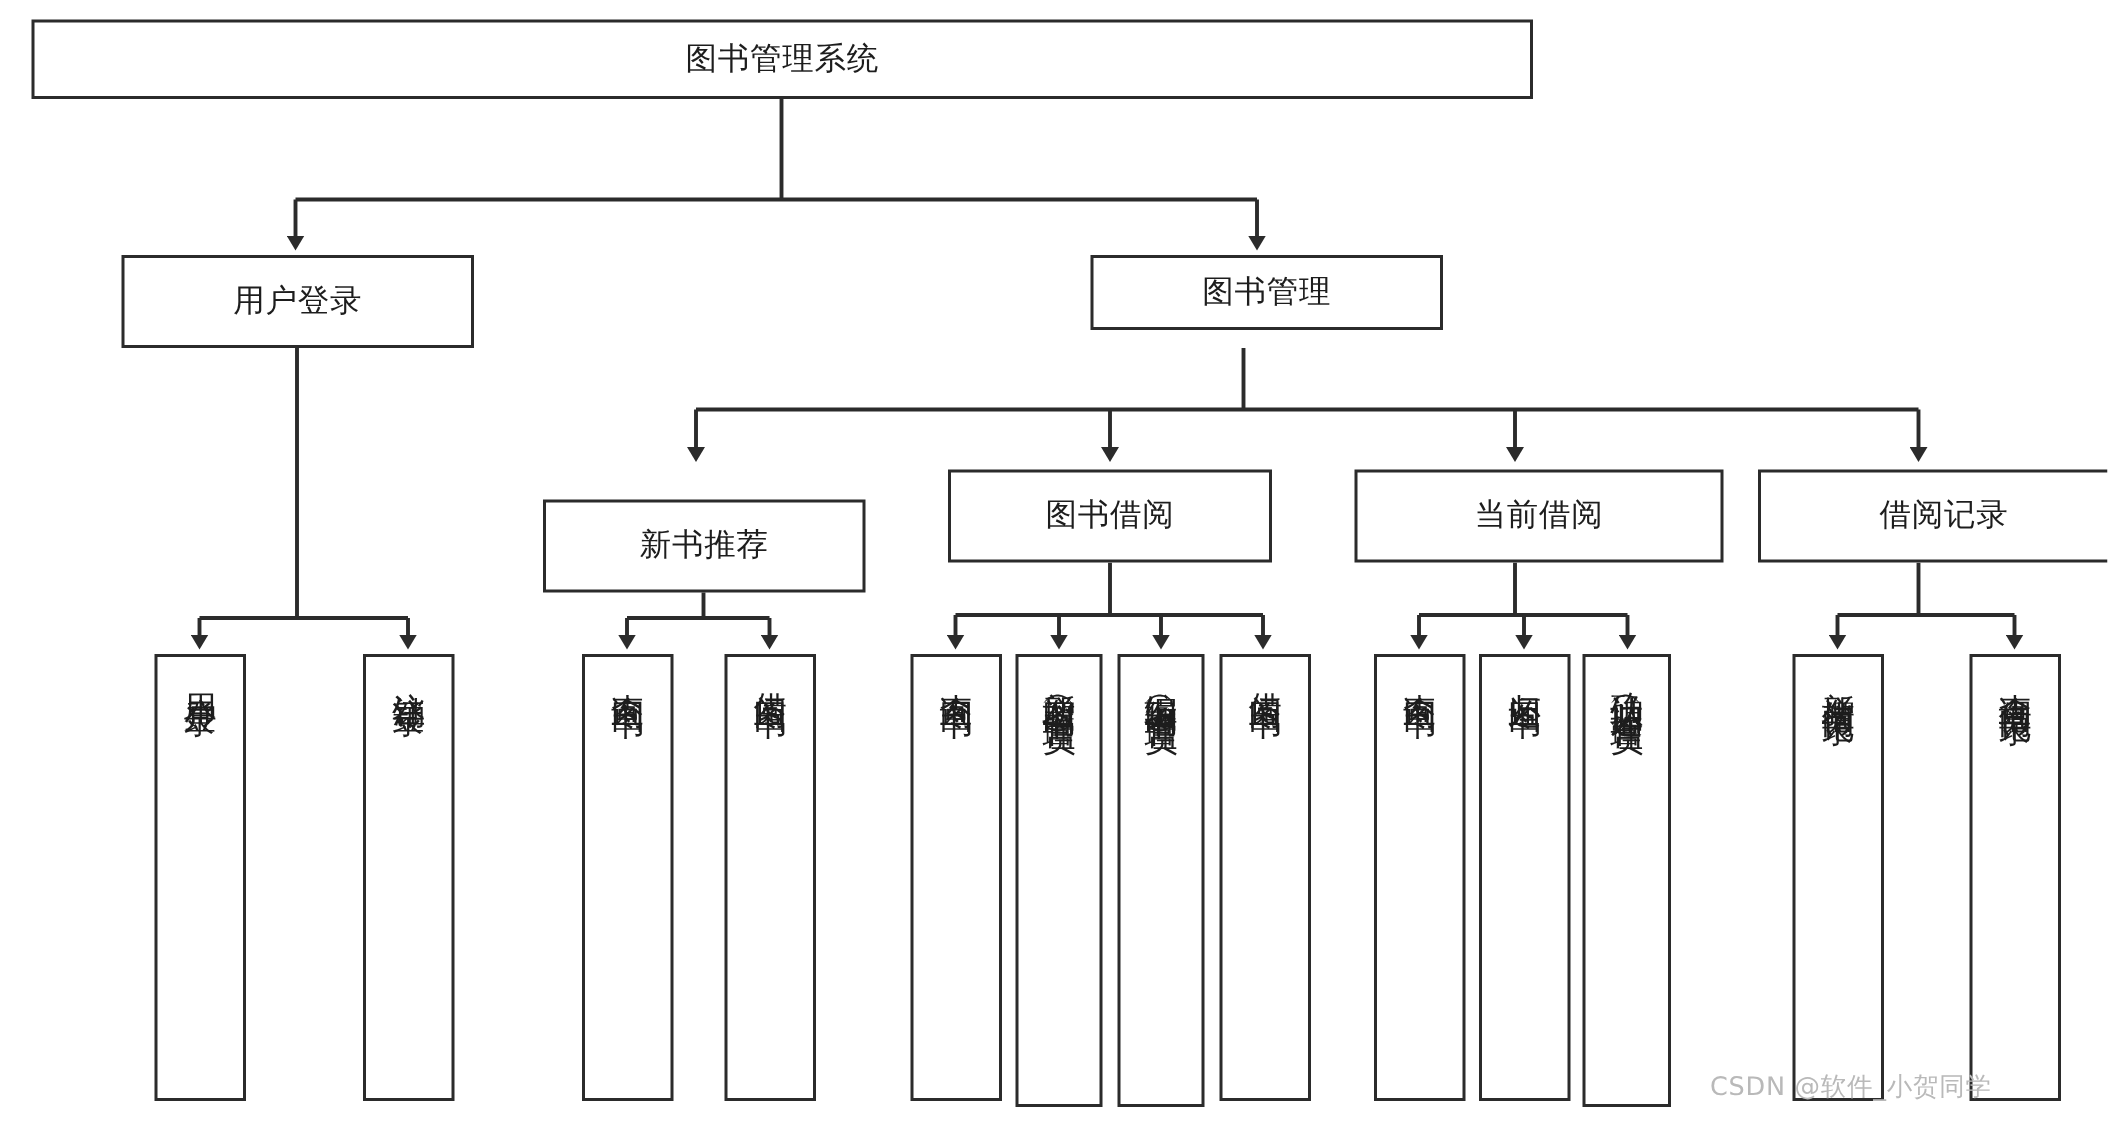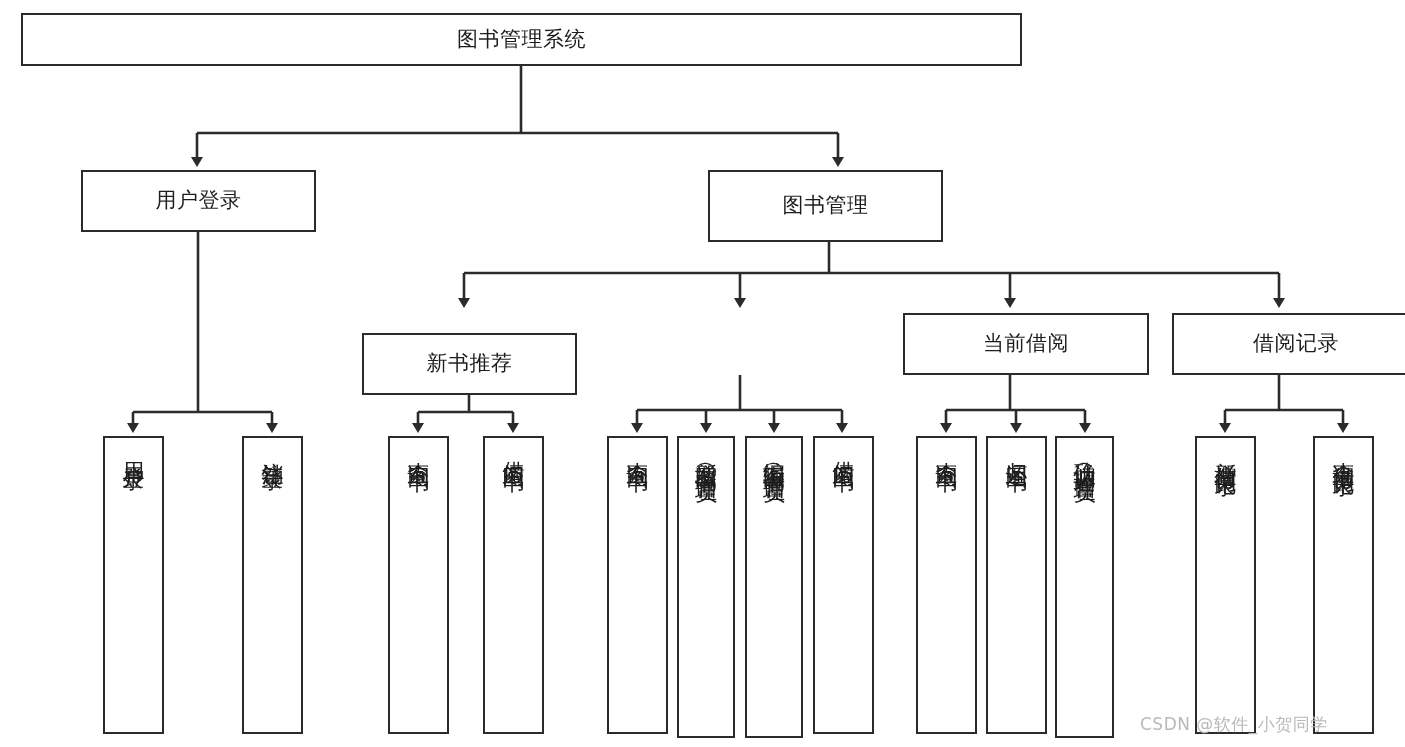--- a/index.html
+++ b/index.html
@@ -129,27 +129,30 @@
     </g>
   </svg>
 
   <div class="node root h" style="left:21px; top:13px; width:1001px; height:53px;">
     <span class="lbl">图书管理系统</span>
   </div>
 
   <div class="node h" style="left:81px; top:170px; width:235px; height:62px;">
     <span class="lbl">用户登录</span>
   </div>
-  <div class="node h" style="left:708px; top:170px; width:235px; height:72px;">
+  <div class="node h" style="left:727px; top:170px; width:235px; height:50px;">
     <span class="lbl">图书管理</span>
   </div>
 
   <div class="node h" style="left:362px; top:313px; width:215px; height:62px;margin-top:20px;">
     <span class="lbl">新书推荐</span>
   </div>
+  <div class="node h" style="left:632px; top:313px; width:216px; height:62px;">
+    <span class="lbl">图书借阅</span>
+  </div>
   <div class="node h" style="left:903px; top:313px; width:246px; height:62px;">
     <span class="lbl">当前借阅</span>
   </div>
   <div class="node h" style="left:1172px; top:313px; width:248px; height:62px;">
     <span class="lbl">借阅记录</span>
   </div>
 
   <div class="node v" style="left:103px; top:436px; width:61px; height:298px;">
     <span class="lbl">用户登录</span>
   </div>

